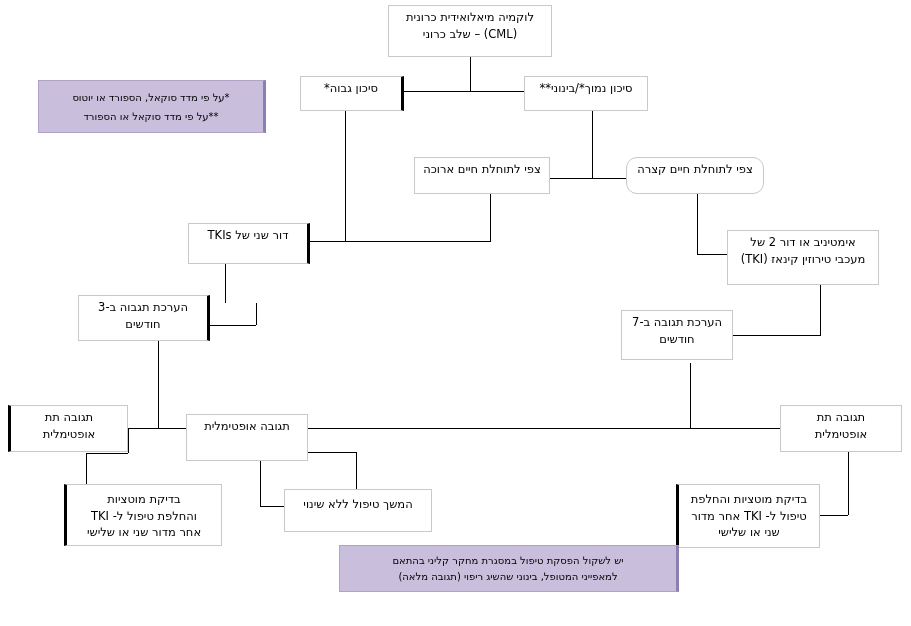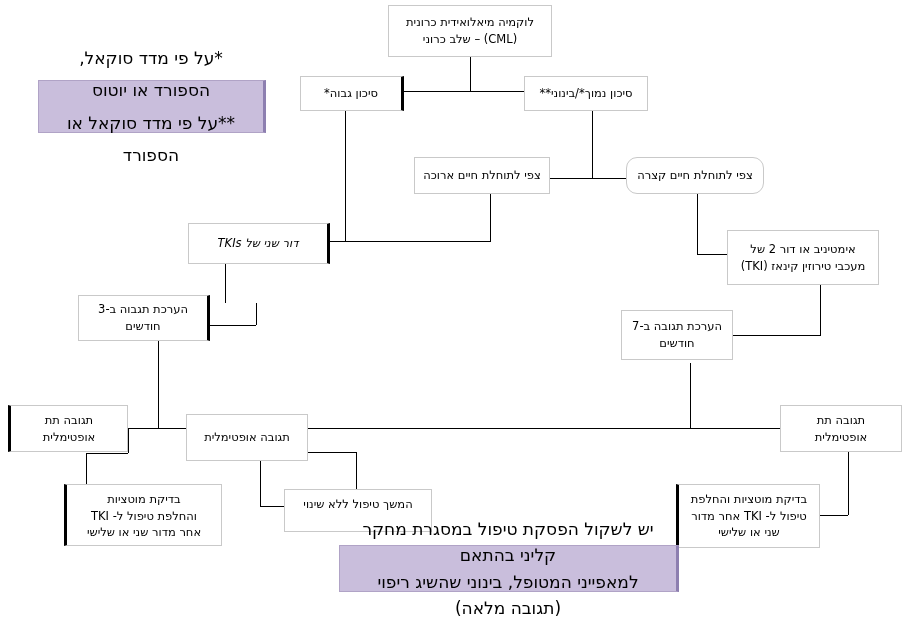--- a/index.html
+++ b/index.html
@@ -15,21 +15,21 @@
     background:#ffffff;
     overflow:hidden;
   }
   
   .box{
     position:absolute;
     box-sizing:border-box;
     border:1px solid #c9c9c9;
     background:#ffffff;
     display:flex;
-    align-items:center;
+    align-items:flex-start;
     justify-content:center;
     text-align:center;
     font-size:11.5px;
     line-height:1.45;
     direction:rtl;
     padding:3px 6px;
     z-index:5;
   }
   .box.top-align{align-items:flex-start;padding-top:6px;}
   
@@ -41,21 +41,21 @@
     position:absolute;
     box-sizing:border-box;
     background:#c9bedc;
     border:1px solid #b0a3c6;
     border-right:3px solid #8d7fb0;
     display:flex;
     flex-direction:column;
     align-items:center;
     justify-content:center;
     text-align:center;
-    font-size:17px;
+    font-size:10px;
     line-height:1.9;
     direction:rtl;
     padding:8px 10px;
     z-index:6;
   }
   .note.tight{line-height:1.55;}
   .note span{display:block;width:100%;}
 
   
   .h-line{position:absolute;height:0;border-top:1.3px solid #000;z-index:2;}
@@ -117,21 +117,21 @@
   </div>
 
   <div class="box edge-right" style="left:300px;top:76px;width:104px;height:35px;">סיכון גבוה*</div>
 
   <div class="box" style="left:524px;top:76px;width:124px;height:35px;">סיכון נמוך*/בינוני**</div>
 
   <div class="box" style="left:414px;top:157px;width:136px;height:37px;">צפי לתוחלת חיים ארוכה</div>
 
   <div class="box" style="left:626px;top:157px;width:138px;height:37px;border-radius:11px;">צפי לתוחלת חיים קצרה</div>
 
-  <div class="box edge-right" style="left:188px;top:223px;width:142px;height:41px;font-style:italic;">דור שני של TKIs</div>
+  <div class="box edge-right" style="left:188px;top:223px;width:122px;height:41px;">דור שני של TKIs</div>
 
   <div class="box" style="left:727px;top:230px;width:152px;height:55px;">
     <div>
       <span>אימטיניב או דור 2 של</span><br>
       <span>מעכבי טירוזין קינאז (TKI)</span>
     </div>
   </div>
 
   <div class="box edge-right" style="left:78px;top:295px;width:132px;height:46px;">
     <div>

